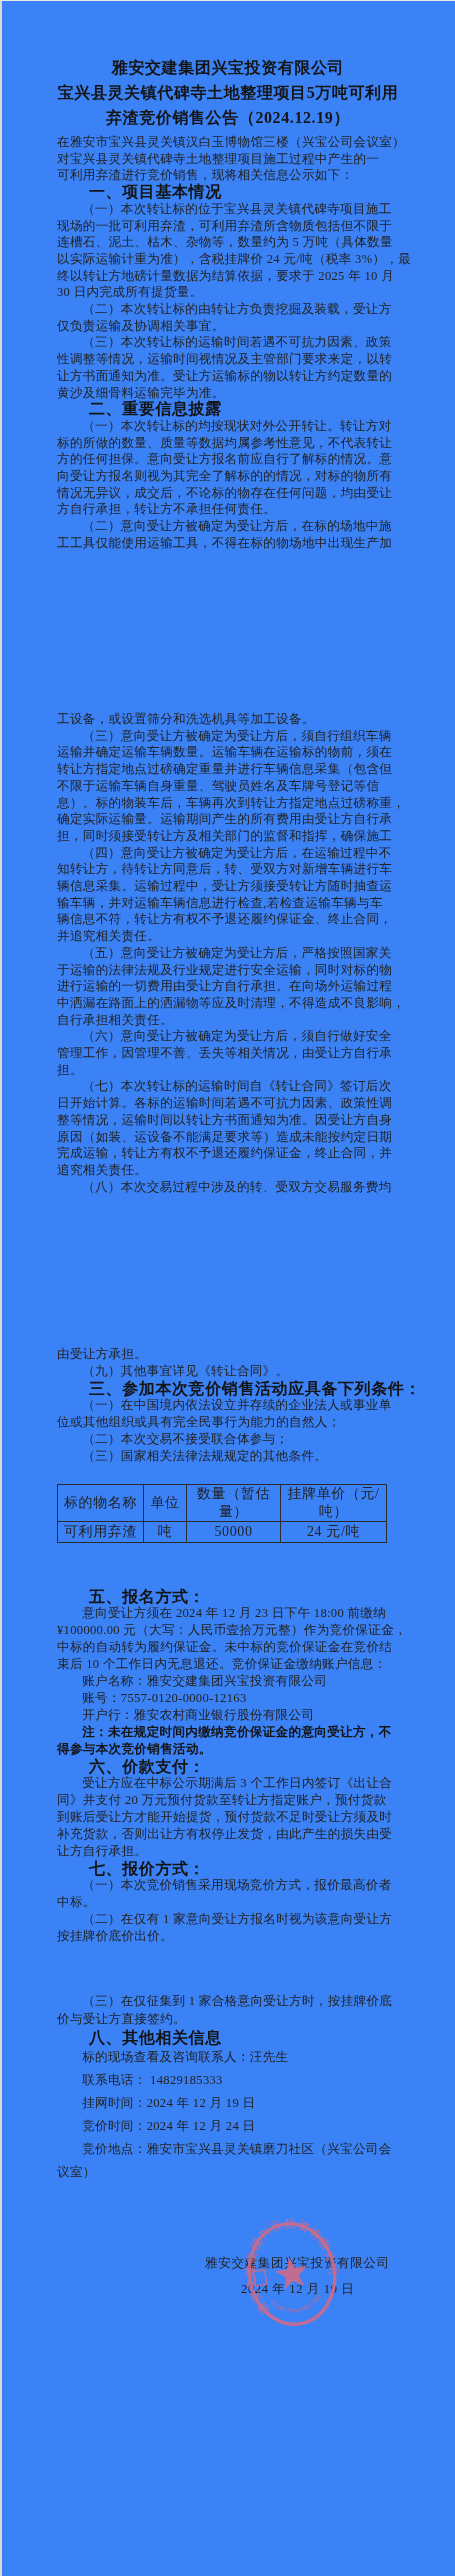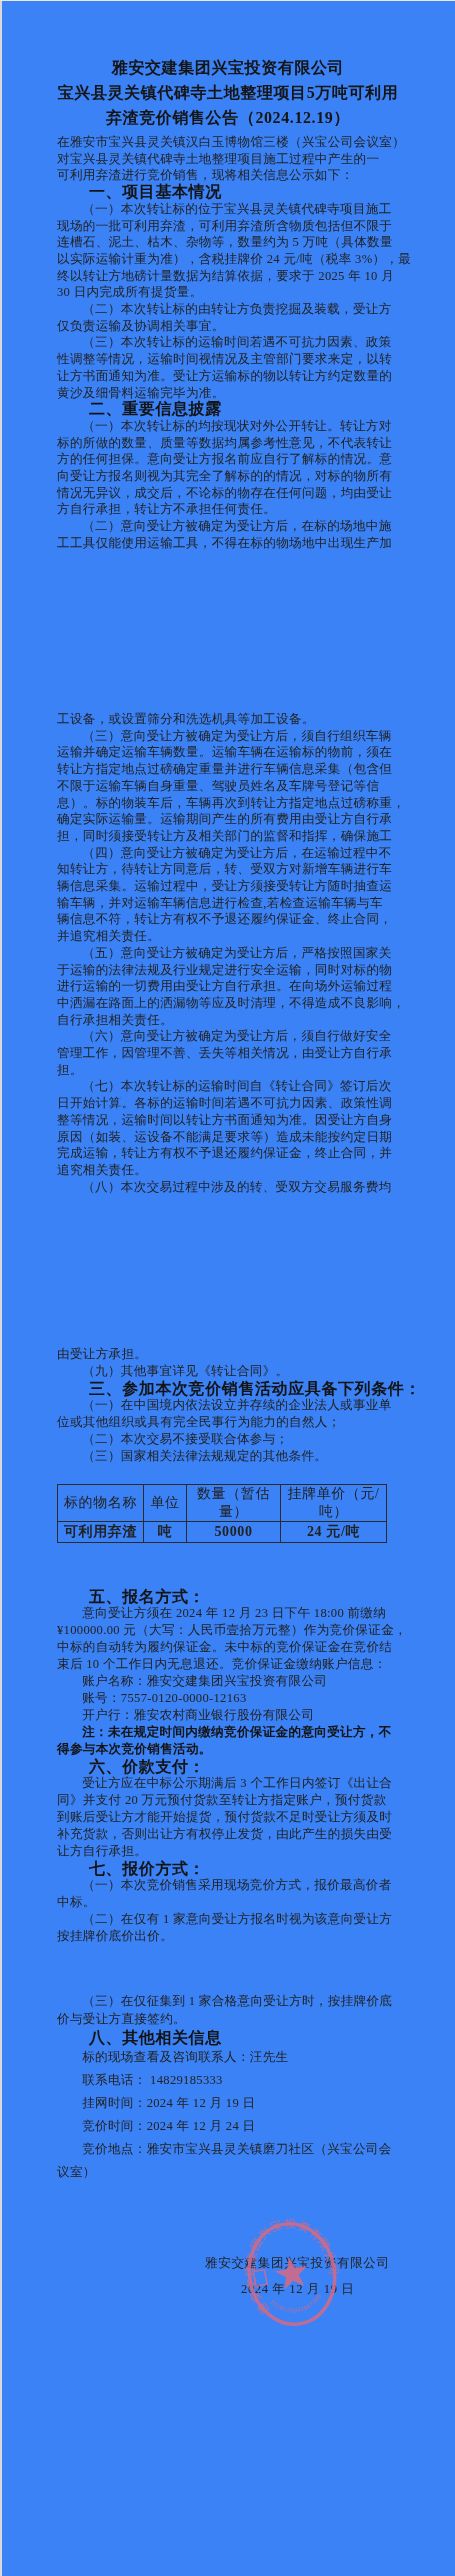--- a/index.html
+++ b/index.html
@@ -46,21 +46,21 @@
   .lots-table{
     position:absolute;left:57px;top:1484px;width:329px;
     border-collapse:collapse;table-layout:fixed;
   }
   .lots-table th,.lots-table td{
     border:1.1px solid #2b2b2b;text-align:center;vertical-align:middle;
     font-size:14px;font-weight:400;color:#222;padding:0;
     font-family:"Liberation Serif", serif;letter-spacing:0.6px;
   }
   .lots-table th{height:18.4px;}
-  .lots-table td{height:19.5px;font-weight:bold;}
+  .lots-table td{height:19.5px;}
   .col-name{width:86px;}
   .col-unit{width:43px;}
   .col-qty{width:94px;}
   .col-price{width:106px;}
 
   .sig-line{
     position:absolute;font-size:12.6px;letter-spacing:0.6px;color:#222;white-space:nowrap;
   }
   .sig-company{left:205px;top:2255px;}
   .sig-date{left:241px;top:2281px;}

